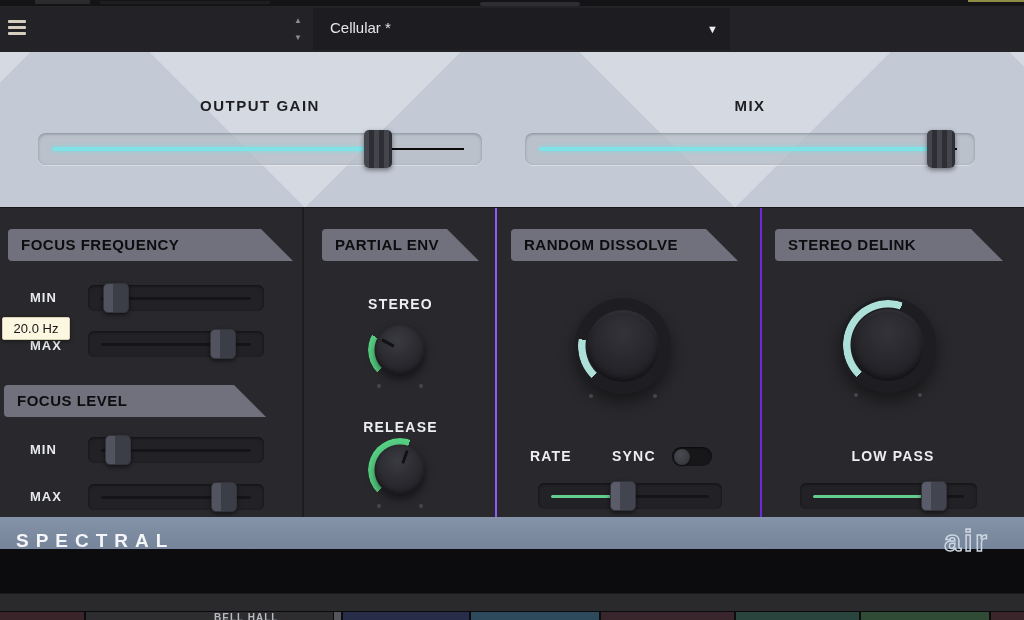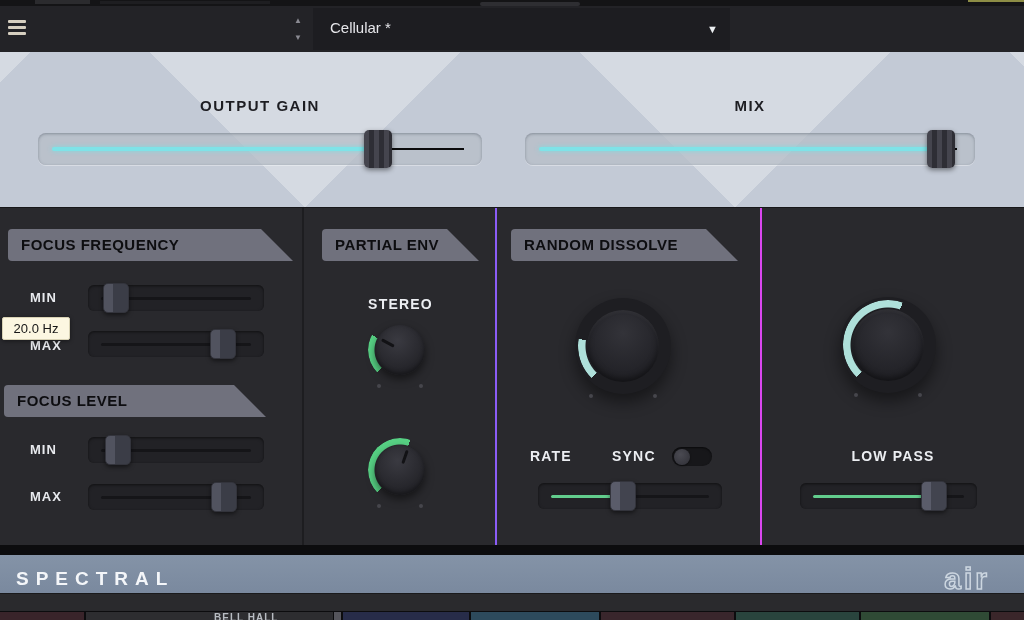--- a/index.html
+++ b/index.html
@@ -54,21 +54,21 @@
   .mslider .handle { position:absolute; top:-3px; width:28px; height:38px; border-radius:5px;
     left:calc(12px + (100% - 52px) * var(--pct) / 100);
     background:repeating-linear-gradient(90deg,#45454e 0 5px,#2e2e35 5px 10px);
     box-shadow:0 2px 5px rgba(0,0,0,.45); cursor:grab; }
 
   
   .main { position:absolute; left:0; top:208px; width:1024px; height:337px; background:#29292d; }
   .col { position:absolute; top:0; height:337px; }
   .col1 { left:0; width:304px; border-right:2px solid #1d1d20; }
   .col2 { left:304px; width:193px; border-right:2px solid #8b5cf6; }
-  .col3 { left:497px; width:265px; border-right:2px solid #d946ef; }
+  .col3 { left:497px; width:265px; border-right:2px solid #6d28d9; }
   .col4 { left:762px; width:262px; }
 
   .banner { position:absolute; height:32px; background:#70717d; border-radius:4px 0 0 4px;
     clip-path:polygon(0 0, calc(100% - 32px) 0, 100% 100%, 0 100%);
     font-size:15px; font-weight:800; letter-spacing:.5px; color:#0d0d10; line-height:32px; padding-left:13px; }
   .bn-ff { left:8px; top:21px; width:285px; }
   .bn-fl { left:4px; top:177px; width:262px; }
   .bn-pe { left:18px; top:21px; width:157px; }
   .bn-rd { left:14px; top:21px; width:227px; }
   .bn-sd { left:13px; top:21px; width:228px; }
@@ -134,21 +134,21 @@
   .k-sd { left:78px; top:89px; }
 
   
   .toggle { position:absolute; left:175px; top:239px; width:40px; height:19px; border-radius:10px;
     background:#17171a; box-shadow:inset 0 1px 2px rgba(0,0,0,.6); cursor:pointer; }
   .toggle .tknob { position:absolute; top:1.5px; width:16px; height:16px; border-radius:50%;
     left:calc(2px + (100% - 20px) * var(--pct, 0) / 100);
     background:radial-gradient(circle at 40% 35%, #4a4a52, #36363d 75%); box-shadow:0 1px 2px rgba(0,0,0,.5); }
 
   
-  .footer { position:absolute; left:0; top:555px; width:1024px; height:57px;
+  .footer { position:absolute; left:0; top:517px; width:1024px; height:32px;
     background:linear-gradient(#8493a7, #75849a);text-decoration:underline; }
   .brand { position:absolute; left:16px; top:13px; font-size:19px; font-weight:800; letter-spacing:7px; color:#f4f6f9; }
   .air-logo { position:absolute; right:34px; top:7px; font-size:30px; font-weight:700; letter-spacing:3px;
     color:transparent; -webkit-text-stroke:1.5px #ccd6e0; text-transform:lowercase; }
 </style>
 </head>
 <body>
 
 <div class="app">
 
@@ -233,20 +233,21 @@
       <div class="knob sm k-attack" style="--pct: 27; --arc: #57d184;">
         <div class="arc"></div>
         <div class="body"></div>
         <div class="ptr">
             <i></i>
           </div>
         <div class="dot l"></div>
         <div class="dot r"></div>
       </div>
 
+      <div class="ctl-label" style="left:0; width:193px; top:211px;">RELEASE</div>
       <div class="knob sm k-release" style="--pct: 57; --arc: #57d184;">
         <div class="arc"></div>
         <div class="body"></div>
         <div class="ptr">
             <i></i>
           </div>
         <div class="dot l"></div>
         <div class="dot r"></div>
       </div>
     </div>
@@ -269,20 +270,21 @@
       </div>
 
       <div class="dslider rd-rate" style="--pct: 45; --accent: #62cd8d;">
         <div class="base"></div>
         <div class="gfill"></div>
         <div class="handle"></div>
       </div>
     </div>
 
     <div class="col col4">
+      <div class="banner bn-sd">STEREO DELINK</div>
 
       <div class="knob big k-sd" style="--pct: 57; --arc: #aee0da;">
         <div class="ring"></div>
         <div class="arc"></div>
         <div class="body"></div>
         <div class="dot l"></div>
         <div class="dot r"></div>
       </div>
 
       <div class="ctl-label" style="left:0; width:262px; top:240px;">LOW PASS</div>

